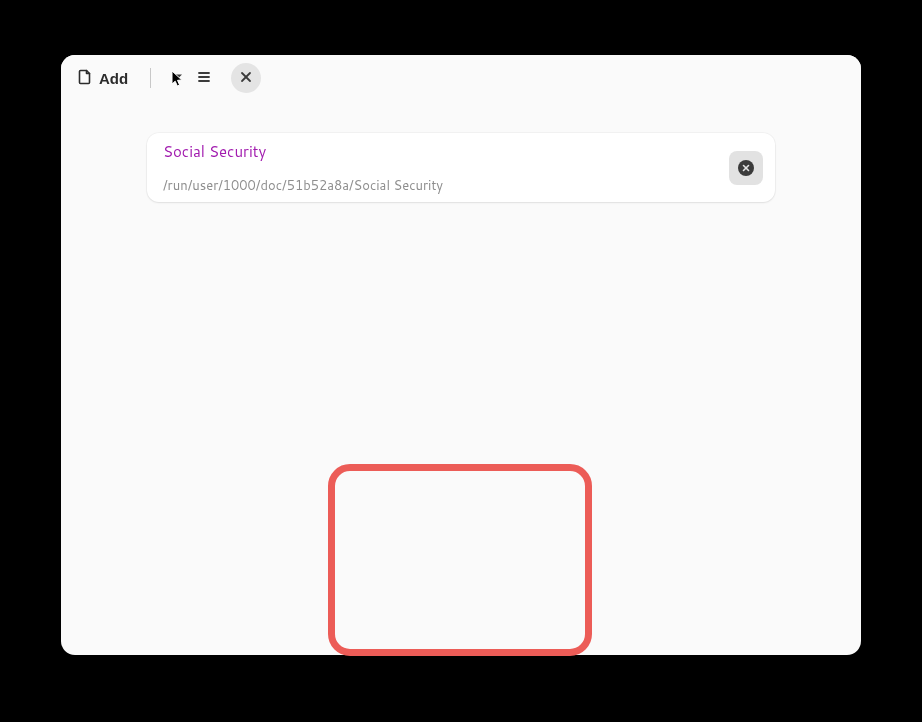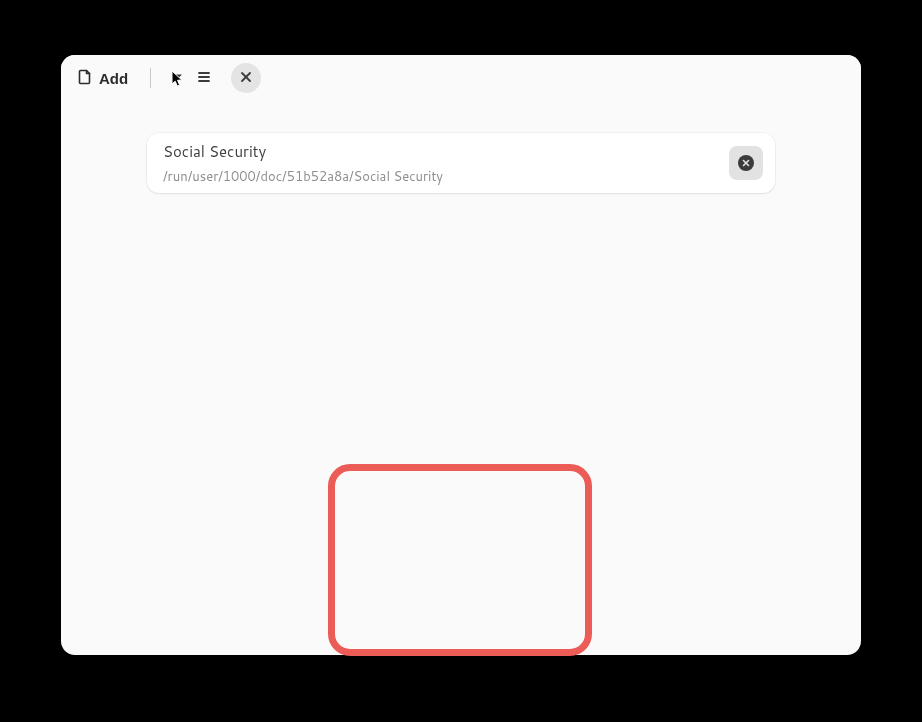--- a/index.html
+++ b/index.html
@@ -99,28 +99,28 @@
     background: #fff;
     border-radius: 12px;
     box-shadow: 0 1px 2px rgba(0,0,0,0.08), 0 0 0 1px rgba(0,0,0,0.03);
     padding: 9px 12px 9px 16px;
     display: flex;
     align-items: center;
   }
   .file-info { flex: 1; min-width: 0; }
   .file-name {
     font-size: 15px;
-    color: #404040;
+    color: #a21caf;
     line-height: 1.3;
   }
   .file-path {
     font-size: 13px;
     color: #8e8e8e;
     line-height: 1.3;
-    margin-top: 6px;
+    margin-top: 15px;
   }
   .remove-btn {
     width: 34px;
     height: 34px;
     border-radius: 8px;
     border: none;
     background: #e2e2e2;
     cursor: pointer;
     display: flex;
     align-items: center;

